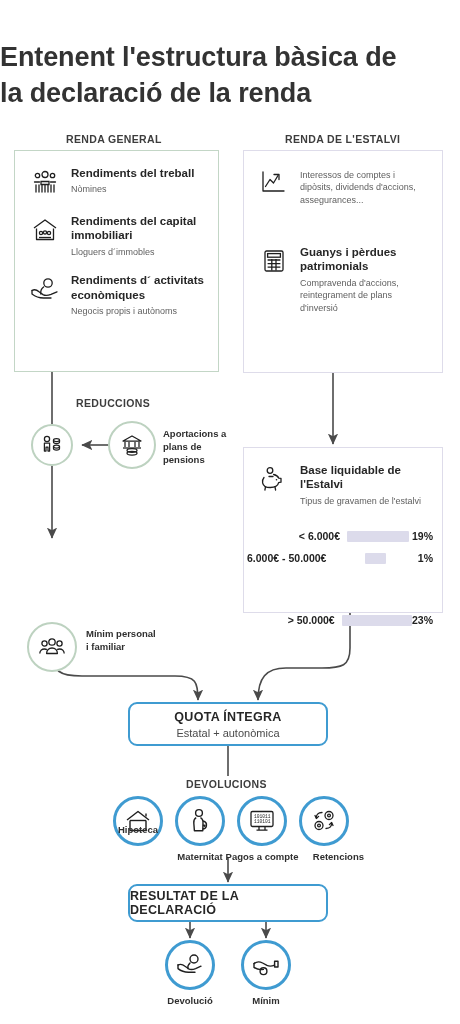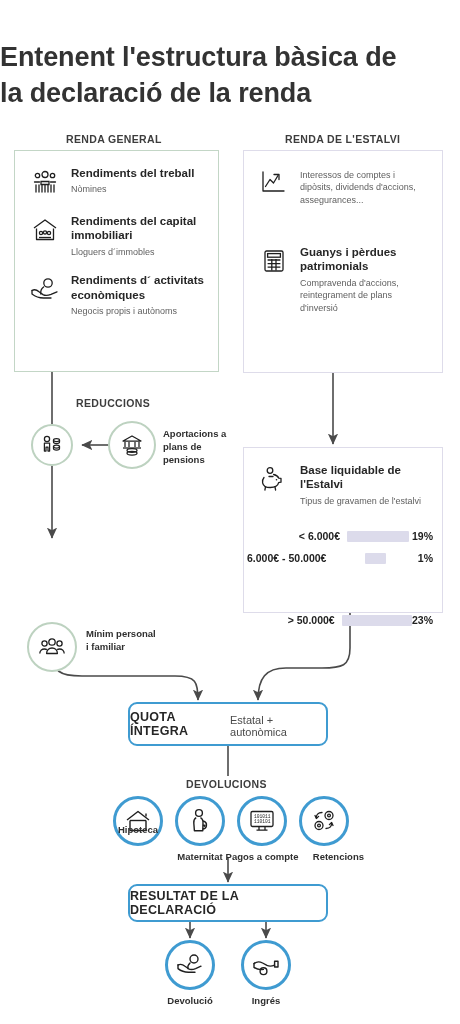--- a/index.html
+++ b/index.html
@@ -39,21 +39,21 @@
   .circ{position:absolute;border-radius:50%;background:#fff;box-sizing:border-box;
         display:flex;align-items:center;justify-content:center;}
   .circ.green{border:2px solid #bdd2c0;}
   .circ.blue{border:3px solid #3f9bd1;}
 
   .clabel{position:absolute;text-align:center;font-size:9.5px;font-weight:bold;color:#2f2f2f;line-height:1.25;}
   .sidelabel{position:absolute;font-size:9.5px;font-weight:bold;color:#2f2f2f;line-height:1.35;}
 
   
   .bluebox{position:absolute;border:2.5px solid #3f9bd1;border-radius:9px;background:#fff;
-           box-sizing:border-box;display:flex;flex-direction:row;align-items:center;justify-content:center;}
+           box-sizing:border-box;display:flex;flex-direction:column;align-items:center;justify-content:center;}
   .bluebox .bt{font-size:12.5px;font-weight:bold;color:#262626;letter-spacing:0.3px;}
   .bluebox .bs{font-size:11px;color:#4a4a4a;margin-top:3px;}
 
   
   .brk{position:absolute;display:flex;align-items:flex-end;}
   .brk .lbl{font-size:10.5px;font-weight:bold;color:#222;text-align:right;white-space:nowrap;}
   .brk .bar{height:11px;background:#dcdbeb;border-radius:1px;}
   .brk .pct{font-size:10.5px;font-weight:bold;color:#222;text-align:right;}
 
   svg.conn{position:absolute;left:0;top:0;width:460px;height:1024px;pointer-events:none;}
@@ -322,15 +322,15 @@
   <div class="clabel" style="left:150px;top:995px;width:80px;">Devolució</div>
 
   <div class="circ blue" style="left:241px;top:940px;width:50px;height:50px;">
     <svg width="30" height="26" viewBox="0 0 30 26" fill="none" stroke="#1f1f1f" stroke-width="1.4" stroke-linejoin="round" stroke-linecap="round">
       <path d="M3 11.6 C5.4 9.6 9 9.6 11.6 11 L16 13.4 C18 14.4 21 14.2 23.6 13.2"></path>
       <path d="M23.6 9.2 L27 9.2 L27 15 L23.6 15 z"></path>
       <path d="M3 11.6 L3 15.4 C5.6 17.2 9 18 12.4 17.4"></path>
       <circle cx="12.5" cy="19.2" r="3.4"></circle>
     </svg>
   </div>
-  <div class="clabel" style="left:226px;top:995px;width:80px;">Ingrés</div>
+  <div class="clabel" style="left:226px;top:995px;width:80px;">Mínim</div>
 
 </div>
 
 </body></html>

